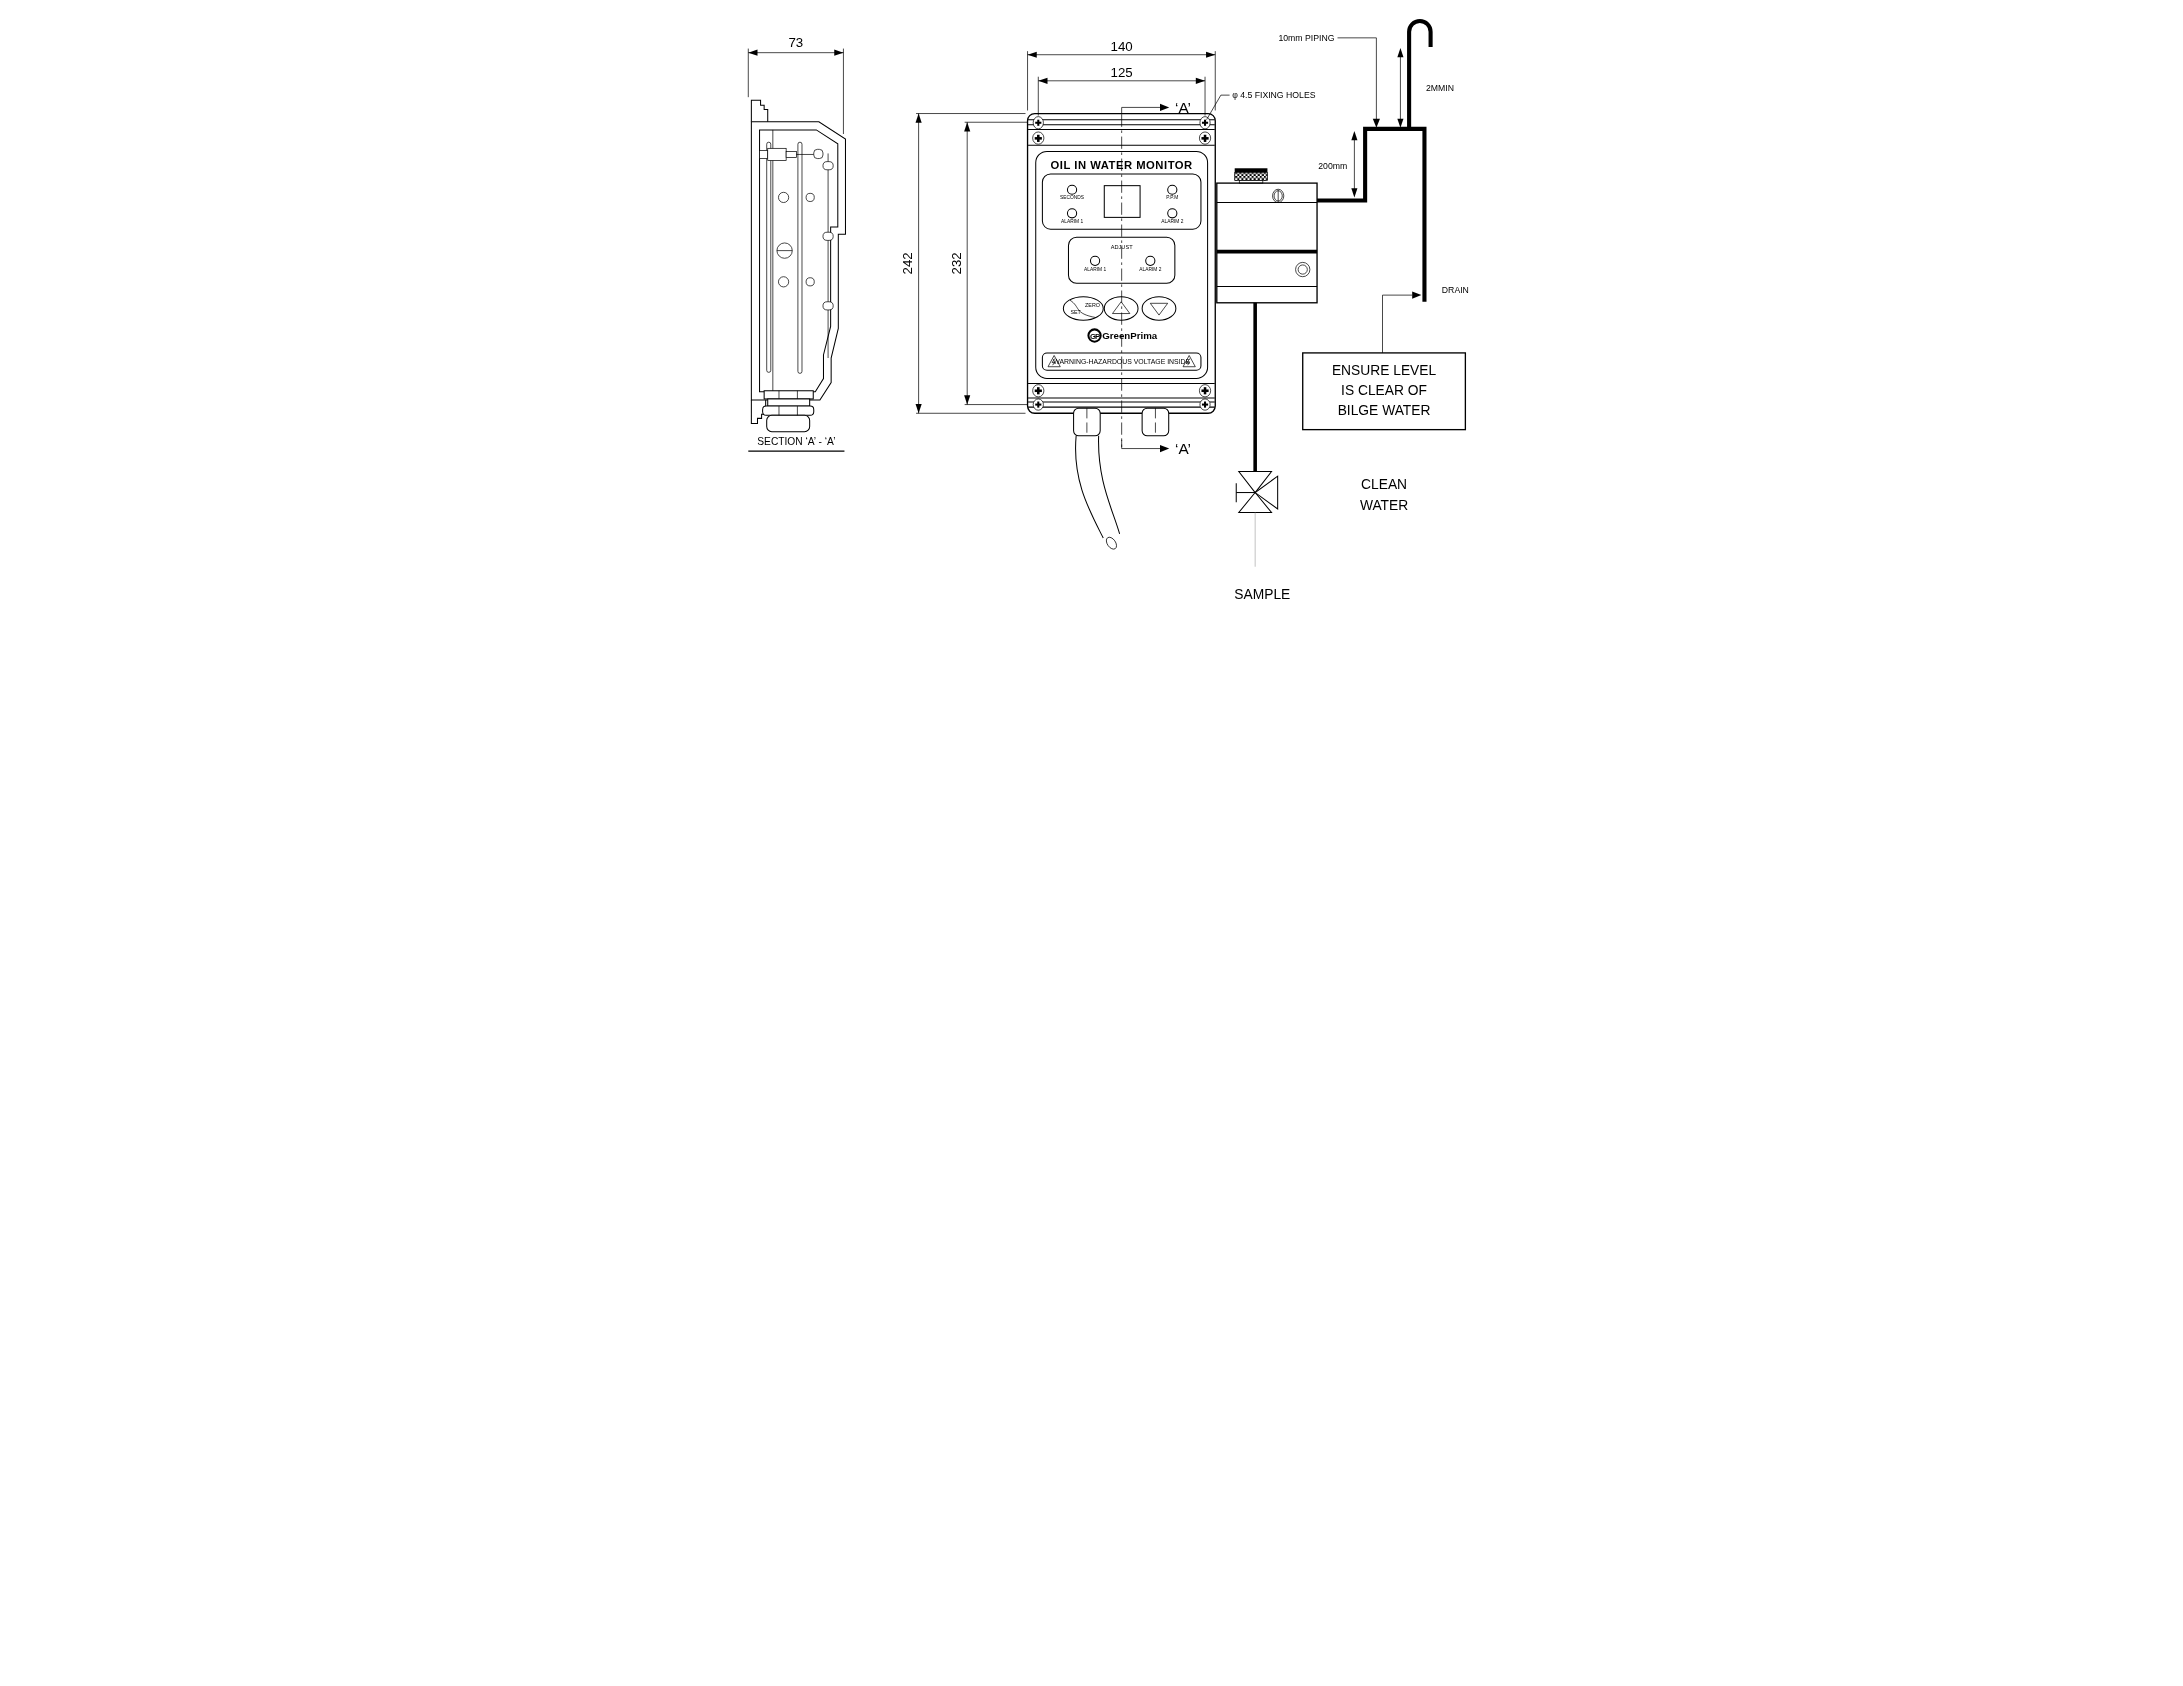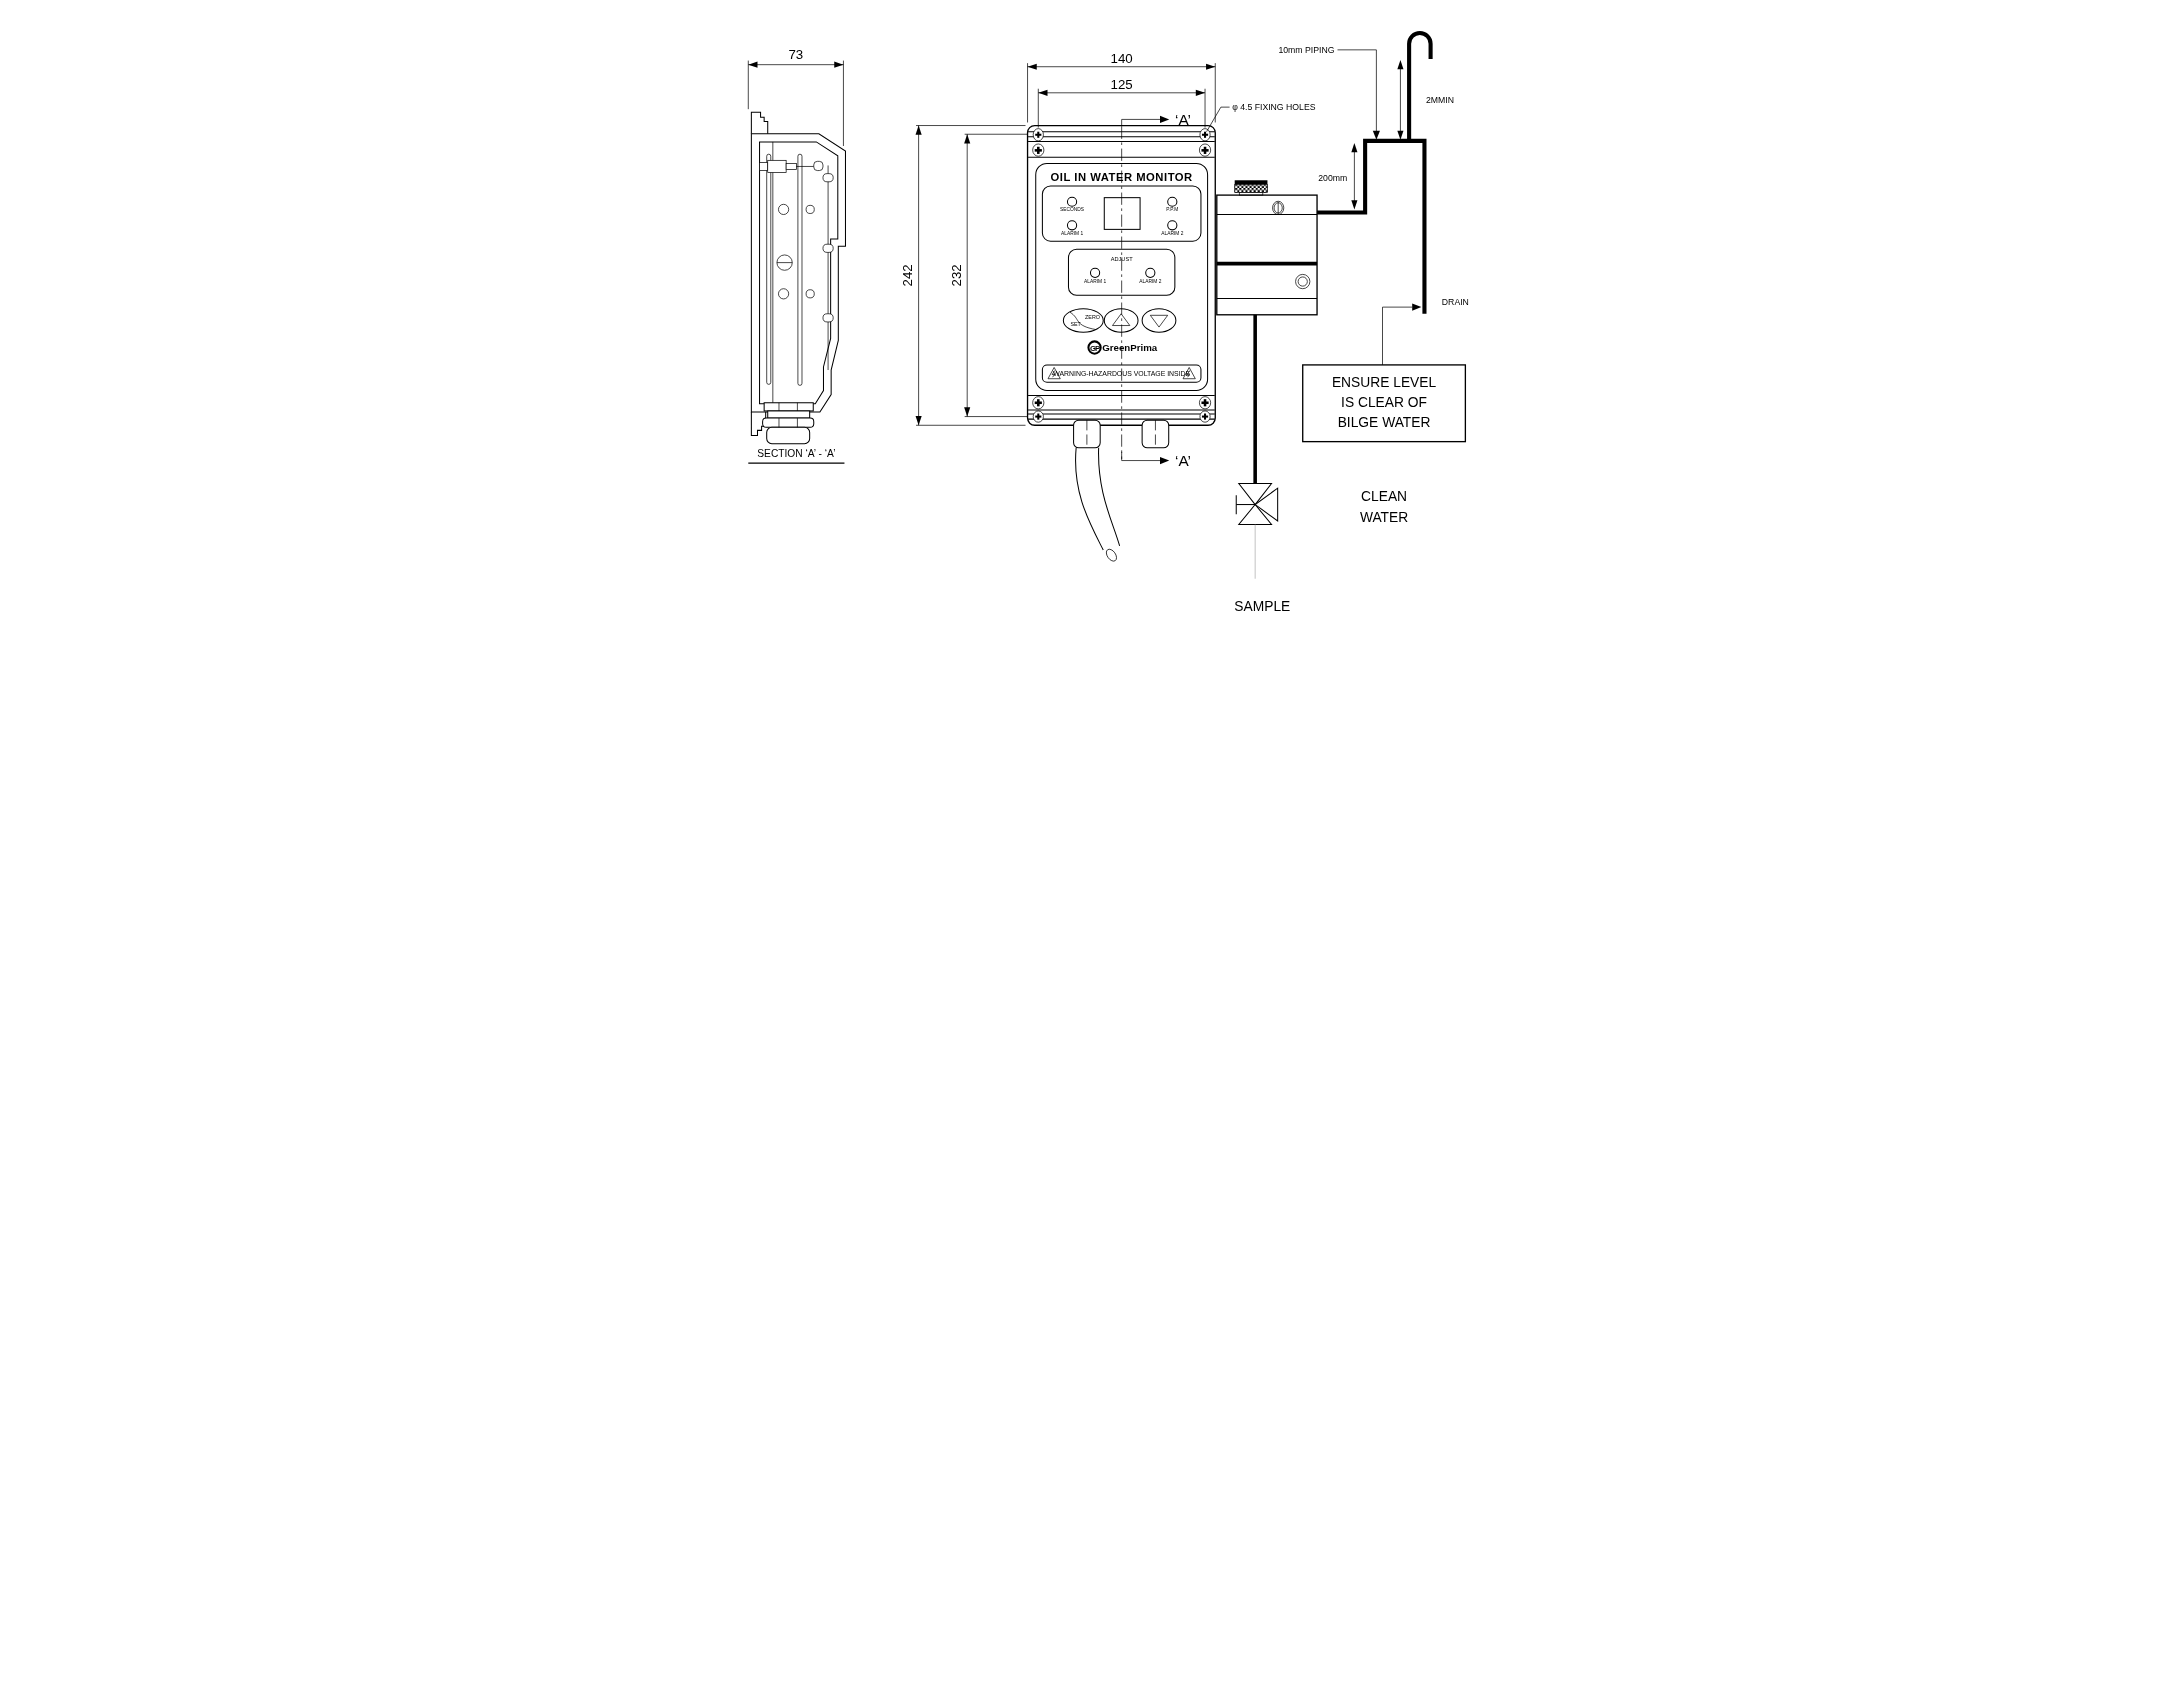--- a/index.html
+++ b/index.html
@@ -1,16 +1,16 @@
 <!DOCTYPE html>
 <html style="font-size:8.2px"><head>
 <meta charset="utf-8">
 <style>
   html,body{margin:0;padding:0;background:#ffffff;}
-  .sheet{width:100%;max-width:802px;margin:12px auto;background:#fff;}
+  .sheet{width:100%;max-width:802px;margin:0 auto;background:#fff;}
   svg{display:block;width:100%;height:auto;}
   .ln{stroke:#000;stroke-width:2;fill:none;}
   .fine{stroke:#000;stroke-width:1.4;fill:none;}
   .bold{stroke:#000;stroke-width:2.6;fill:none;}
   .pipe{stroke:#000;stroke-width:8;fill:none;}
   .pipe7{stroke:#000;stroke-width:7;fill:none;}
   .blk{fill:#000;stroke:none;}
   .wht{fill:#fff;stroke:#000;stroke-width:2;}
   .whtf{fill:#fff;stroke:#000;stroke-width:1.4;}
   .gray{stroke:#9a9a9a;stroke-width:1.2;fill:none;}

